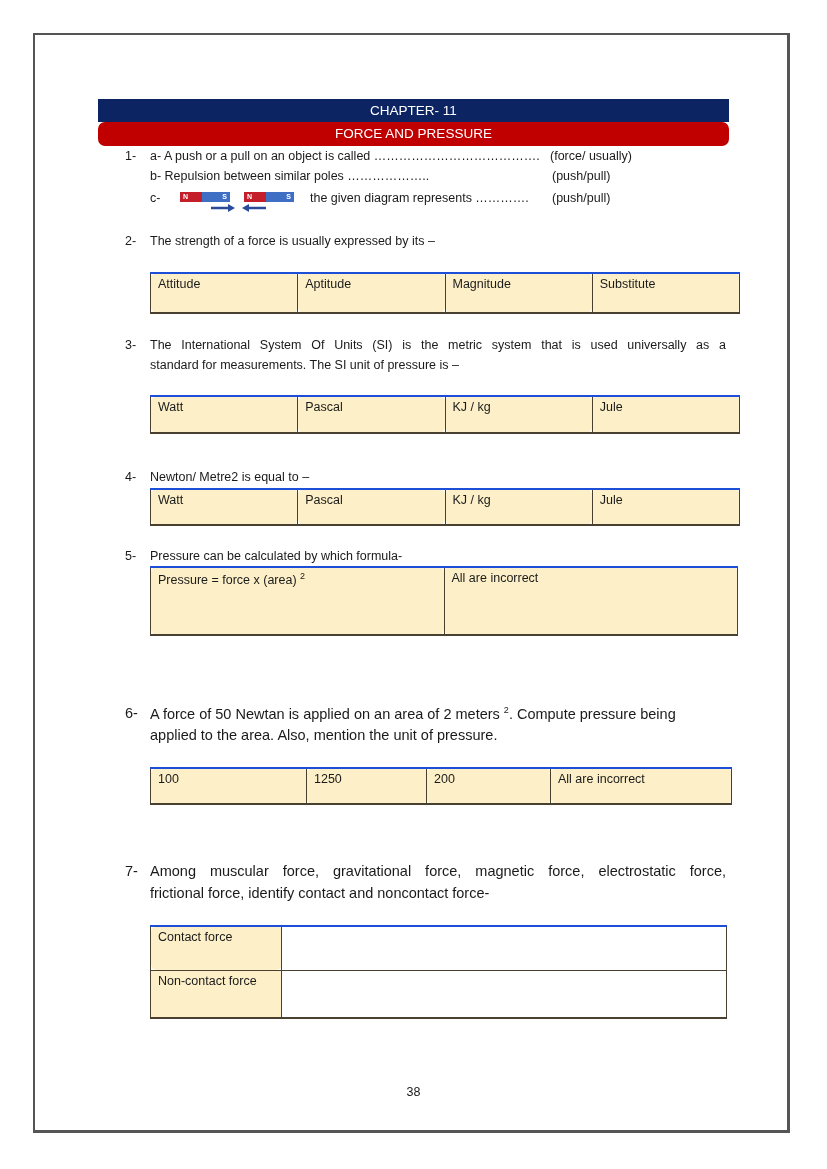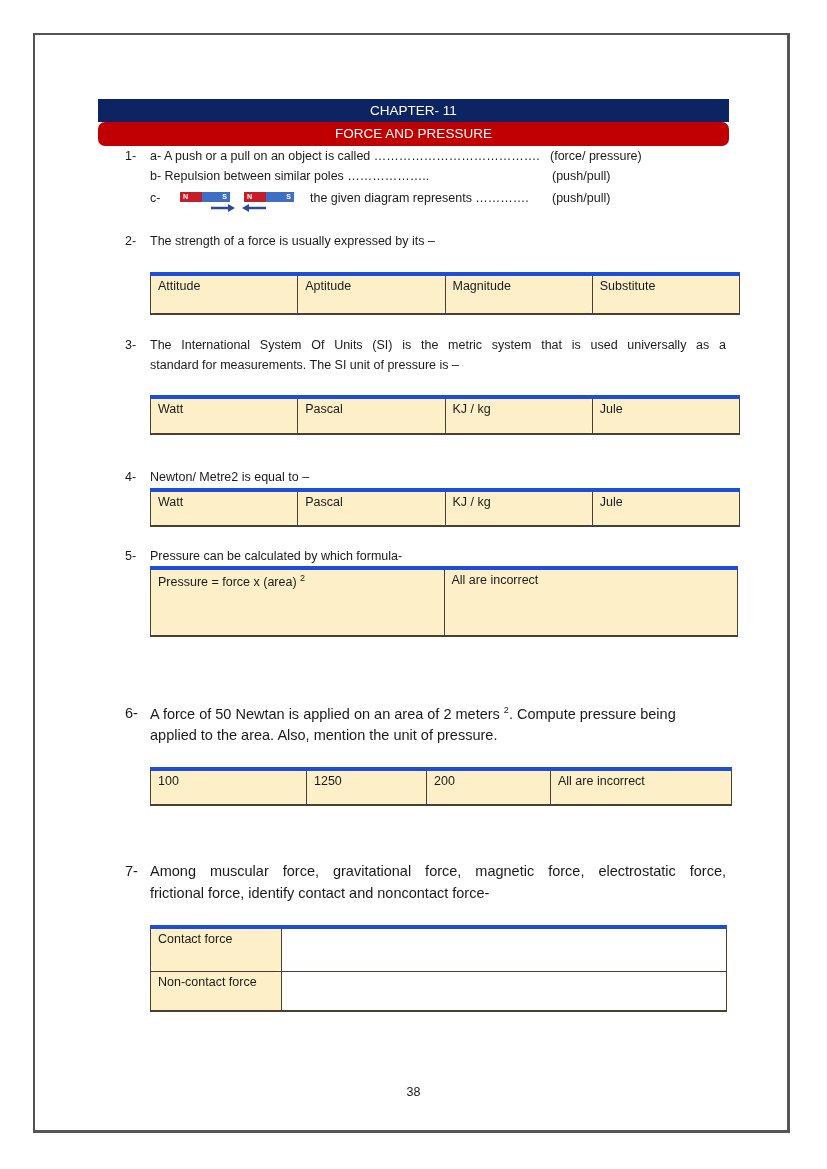--- a/index.html
+++ b/index.html
@@ -10,42 +10,42 @@
   .hdr { position:absolute; left:98px; width:631px; color:#fff; font-weight:normal;
          text-align:center; font-size:13.5px; line-height:23px; }
   .hdr-chapter { top:99px; height:23px; background:#0d2463; }
   .hdr-title { top:122px; height:24px; background:#c00000; line-height:24px;border-radius:7px; }
   .qnum { position:absolute; font-size:12.5px; }
   .txt { position:absolute; font-size:12.5px; white-space:nowrap;text-align:right; }
   .big { font-size:14.5px; }
   .justify { white-space:normal; text-align:justify; text-align-last:justify; }
   table.opt { position:absolute; border-collapse:collapse; table-layout:fixed; font-size:12.5px; }
   table.opt td { border:1px solid #4a4030; vertical-align:top; padding:3px 7px; background:#fdf0c8; }
-  table.opt tr:first-child td { border-top:4px solid #1d4ed8;border-radius:6px; }
+  table.opt tr:first-child td { border-top:2px solid #1d4ed8;border-radius:6px; }
   table.opt tr:last-child td { border-bottom:2px solid #4a4030; }
   table.opt td.head { background:#dbe5f1; font-weight:bold; }
   table.opt td.blank { background:#ffffff; }
   .magnet { position:absolute; top:192px; height:10px; display:flex; }
   .magnet .n { width:22px; background:#c41e2a; color:#fff; font-size:7px; font-weight:bold; line-height:10px; padding-left:3px; box-sizing:border-box; }
   .magnet .s { width:28px; background:#3f6fc4; color:#fff; font-size:7px; font-weight:bold; line-height:10px; text-align:right; padding-right:3px; box-sizing:border-box; }
   .arrow { position:absolute; top:203px; width:26px; height:10px; }
   .pnum { position:absolute; left:0; width:827px; top:1085px; text-align:center; font-size:12.5px; }
   sup { font-size:9px; }
 </style>
 </head>
 <body>
 
 <div class="page-border"></div>
 
 <div class="hdr hdr-chapter">CHAPTER- 11</div>
 <div class="hdr hdr-title">FORCE AND PRESSURE</div>
 
 <div class="qnum" style="left:125px;top:149px;">1-</div>
 <div class="txt" style="left:150px;top:149px;">a- A push or a pull on an object is called ………………………………….</div>
-<div class="txt" style="left:550px;top:149px;">(force/ pressure)</div>
+<div class="txt" style="left:550px;top:149px;">(force/ usually)</div>
 <div class="txt" style="left:150px;top:169px;">b- Repulsion between similar poles ………………..</div>
 <div class="txt" style="left:552px;top:169px;">(push/pull)</div>
 <div class="txt" style="left:150px;top:191px;">c-</div>
 
 <div class="magnet" style="left:180px;">
   <div class="n">N</div>
   <div class="s">S</div>
 </div>
 <div class="magnet" style="left:244px;">
   <div class="n">N</div>
@@ -140,20 +140,20 @@
 <table class="opt" style="left:150px;top:925px;width:576px;">
   <colgroup>
       <col style="width:131px">
       <col style="width:445px">
     </colgroup>
   <tbody>
       <tr style="height:44px;">
     <td>Contact force</td>
     <td class="blank"></td>
   </tr>
-  <tr style="height:40px;margin-top:48px;">
+  <tr style="height:48px;margin-top:48px;">
     <td>Non-contact force</td>
     <td class="blank"></td>
   </tr>
 </tbody>
   </table>
 
 <div class="pnum">38</div>
 
 </body></html>

